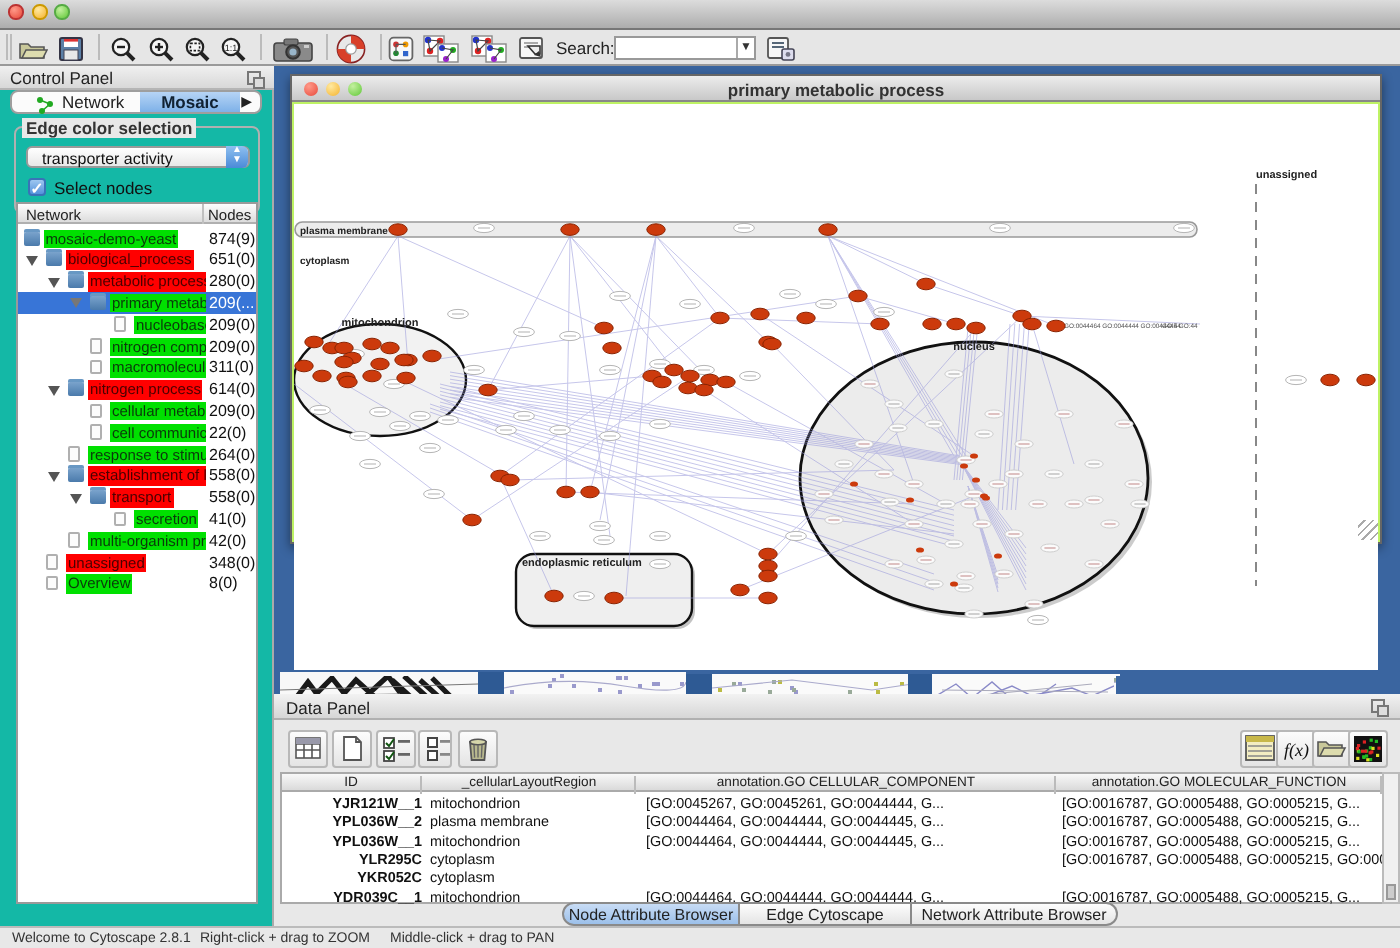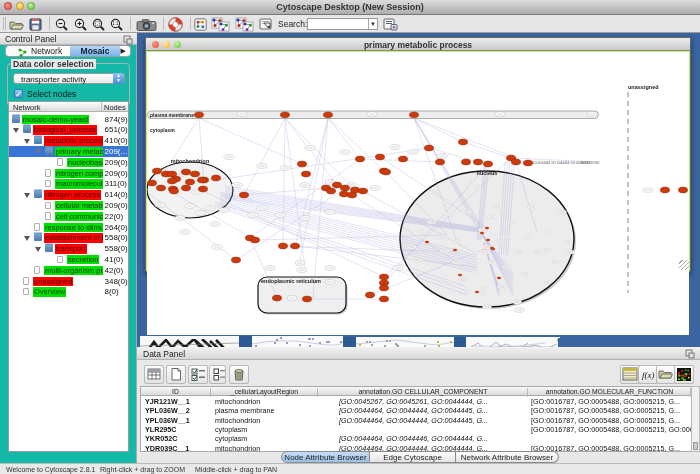--- a/index.html
+++ b/index.html
@@ -54,40 +54,39 @@
 #dp {left:137px;top:347px;width:563px;height:116px;background:#e8e8e8;}
 #dp-head {position:absolute;left:0;top:0;width:563px;height:13px;background:linear-gradient(#f2f2f2,#d6d6d6);border-bottom:1px solid #b0b0b0;text-decoration:underline;}
 #dp-head span {position:absolute;left:6px;top:1.5px;font-size:8.5px;color:#222;}
 #dp-tools {position:absolute;left:0;top:13px;width:563px;height:26px;}
 .dbtn {position:absolute;top:4.5px;width:20px;height:19px;background:linear-gradient(#fcfcfc,#e4e4e4);border:1px solid #b8b8b8;border-radius:2px;}
 #dp-table {position:absolute;left:3px;top:39px;width:552px;height:66px;background:#fff;border:1px solid #aaa;}
 #dp-thead {position:absolute;left:0;top:0;width:100%;height:9px;background:linear-gradient(#f8f8f8,#dadada);border-bottom:1px solid #aaa;font-size:6.8px;color:#222;}
 .th {position:absolute;top:1px;text-align:center;border-right:1px solid #bbb;height:9px;}
 .drow {position:absolute;left:0;width:552px;height:9.35px;font-size:7.2px;color:#111;white-space:nowrap;}
 .dc {position:absolute;top:0.5px;overflow:hidden;}
-.dc1 {left:4px;width:66px;}
+.dc1 {left:4px;width:66px;text-align:right;}
 .dc2 {left:74px;width:104px;}
-.dc3 {left:198px;width:206px;font-style:italic;}
+.dc3 {left:182px;width:206px;}
 .dc4 {left:390px;width:160px;}
 #dp-scroll {position:absolute;right:0px;top:39px;width:9px;height:66px;background:#f0f0f0;border:1px solid #bbb;}
 
 
 #seg {left:281px;top:451px;height:12px;font-size:8px;}
 .segb {position:absolute;top:0;height:12px;border:1px solid #8a8a8a;background:linear-gradient(#fdfdfd,#e4e4e4);color:#222;text-align:center;line-height:11px;}
 #status {left:0;top:463px;width:700px;height:11px;background:#e8e8e8;border-top:1px solid #bbb;font-size:7px;color:#333;}
 #status span {position:absolute;top:1.5px;}
 </style></head>
 <body>
 <div id="app">
 
 <div class="abs" id="titlebar">
   <div class="tl" style="left:4px;background:radial-gradient(circle at 35% 30%,#ff9a8a,#e8493a);border:0.5px solid #b33;"></div>
   <div class="tl" style="left:16px;background:radial-gradient(circle at 35% 30%,#ffe9a0,#f5b32e);border:0.5px solid #c90;"></div>
   <div class="tl" style="left:27px;background:radial-gradient(circle at 35% 30%,#c4f0a0,#5fc836);border:0.5px solid #5a4;"></div>
-  <div class="title">Cytoscape Desktop (New Session)</div>
 </div>
 
 <div class="abs" id="toolbar">
   <div style="position:absolute;left:3px;top:2px;width:1px;height:13px;background:#bbb"></div>
   <div style="position:absolute;left:5px;top:2px;width:1px;height:13px;background:#bbb"></div>
   <svg style="position:absolute;left:9px;top:3px" width="15" height="13" viewBox="0 0 15 13">
         <path d="M1 11 L1 4 L5 4 L6.5 5.5 L13 5.5 L13 11 Z" fill="#c9c89a" stroke="#555" stroke-width="0.8"></path>
         <path d="M2 11 L4 7 L14.5 7 L12.5 11 Z" fill="#dddcae" stroke="#555" stroke-width="0.8"></path>
       </svg>
       <svg style="position:absolute;left:29px;top:3px" width="13" height="13" viewBox="0 0 13 13">
@@ -198,21 +197,21 @@
           <circle cx="2" cy="2" r="1.5" fill="#2a2"></circle>
           <circle cx="7" cy="4" r="1.5" fill="#2a2"></circle>
           <circle cx="3" cy="7.5" r="1.5" fill="#2a2"></circle>
           <path d="M2 2L7 4L3 7.5" stroke="#2a2" stroke-width="0.8" fill="none"></path>
         </svg>
     <span style="position:absolute;left:25px;top:0px;color:#222">Network</span>
     <div id="tab-mosaic">Mosaic</div>
     <span style="position:absolute;right:4px;top:1px;font-size:7px;color:#222">▶</span>
   </div>
   <div id="cp-group">
-        <span class="gt">Data color selection</span>
+        <span class="gt">Edge color selection</span>
     <div id="combo">
           <span>transporter activity</span>
       <div class="step">▲<br>▼</div>
     </div>
     <div id="chk">✓</div>
         <span id="chk-lbl">Select nodes</span>
   </div>
   <div id="tree">
     <div id="tree-head">
           <span style="position:absolute;left:4px;top:1px">Network</span>
@@ -229,21 +228,21 @@
             <div class="trow" style="top:12.8px;">
               <span class="exp" style="left:4px;border-top-color:#555">&nbsp;</span>
               <span class="fold" style="left:14px"></span>
               <span class="tlab" style="left:24px;max-width:70px;background:#f00;color:#4a0000">biological_process</span>
               <span class="tcnt" style="color:#111">651(0)</span>
             </div>
             <div class="trow" style="top:23.6px;">
               <span class="exp" style="left:15px;border-top-color:#555">&nbsp;</span>
               <span class="fold" style="left:25px"></span>
               <span class="tlab" style="left:35px;max-width:59px;background:#f00;color:#4a0000">metabolic process</span>
-              <span class="tcnt" style="color:#111">410(0)</span>
+              <span class="tcnt" style="color:#111">280(0)</span>
             </div>
             <div class="trow" style="top:34.4px;background:#3875d7;">
               <span class="exp" style="left:26px;border-top-color:#777">&nbsp;</span>
               <span class="fold" style="left:36px"></span>
               <span class="tlab" style="left:46px;max-width:48px;background:#00e000;color:#0a3a0a">primary metabo</span>
               <span class="tcnt" style="color:#fff">209(...</span>
             </div>
             <div class="trow" style="top:45.2px;">
               <span class="page" style="left:48px"></span>
               <span class="tlab" style="left:58px;max-width:36px;background:#00e000;color:#0a3a0a">nucleobase-</span>
@@ -852,21 +851,20 @@
           <span class="dc dc4">[GO:0016787, GO:0005488, GO:0005215, G...</span>
         </div>
         <div class="drow" style="top:37.5px">
 <span class="dc dc1"><b>YLR295C</b></span>
           <span class="dc dc2">cytoplasm</span>
           <span class="dc dc4">[GO:0016787, GO:0005488, GO:0005215, GO:0003824, G...</span>
         </div>
         <div class="drow" style="top:46.9px">
 <span class="dc dc1"><b>YKR052C</b></span>
           <span class="dc dc2">cytoplasm</span>
-          <span class="dc dc3">[GO:0044464, GO:0044446, GO:0044444, G...</span>
         </div>
         <div class="drow" style="top:56.2px">
 <span class="dc dc1"><b>YDR039C__1</b></span>
           <span class="dc dc2">mitochondrion</span>
           <span class="dc dc3">[GO:0044464, GO:0044444, GO:0044444, G...</span>
           <span class="dc dc4">[GO:0016787, GO:0005488, GO:0005215, G...</span>
         </div>
   </div>
   <div id="dp-scroll">
         <div style="position:absolute;left:1px;bottom:1px;width:5px;height:8px;background:#ccc;border:1px solid #999"></div>

